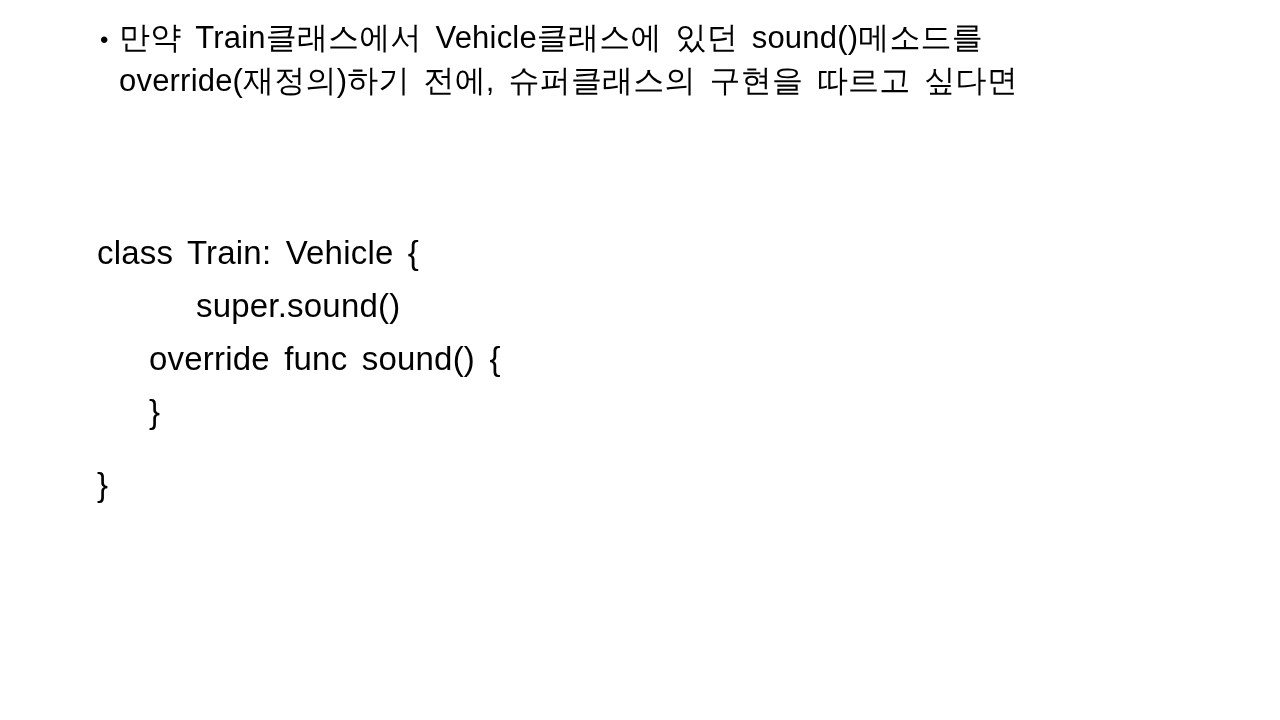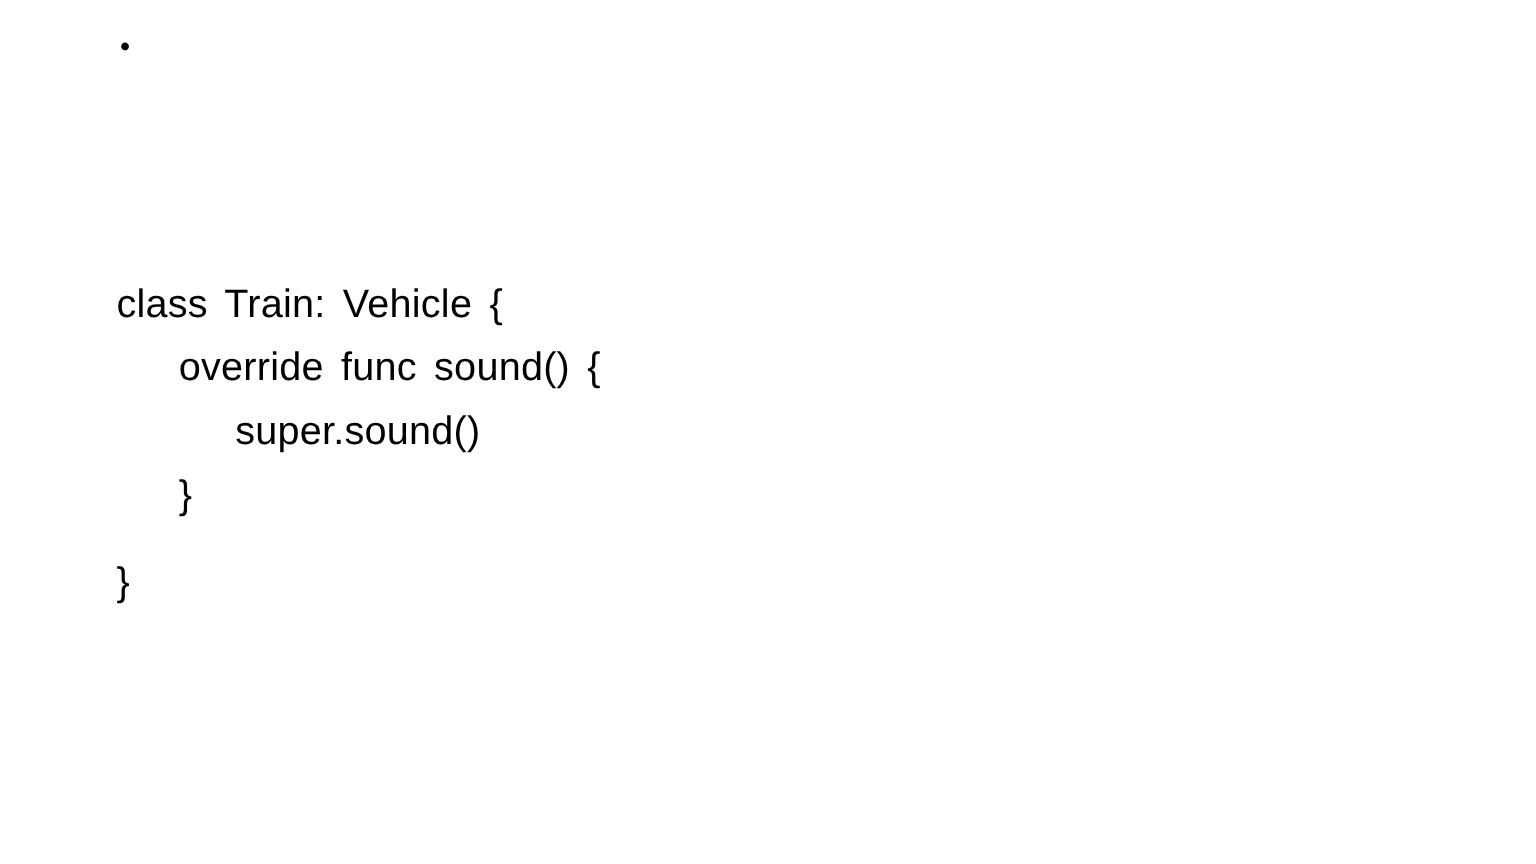--- a/index.html
+++ b/index.html
@@ -58,24 +58,26 @@
   .indent-2 { margin-left: 99px; }
 </style>
 </head>
 <body>
 
 <div class="slide">
 
   <div class="bullet-block">
     <div class="bullet-item">
       <span class="bullet-marker">•</span>
+      <div class="bullet-line">만약 Train클래스에서 Vehicle클래스에 있던 sound()메소드를</div>
+      <div class="bullet-line">override(재정의)하기 전에, 슈퍼클래스의 구현을 따르고 싶다면</div>
     </div>
   </div>
 
   <div class="code-block">
     <div class="code-line indent-0">class Train: Vehicle {</div>
+    <div class="code-line indent-2">super.sound()</div>
     <div class="code-line indent-1">override func sound() {</div>
-    <div class="code-line indent-2">super.sound()</div>
     <div class="code-line indent-1">}</div>
     <div class="code-line indent-0">}</div>
   </div>
 
 </div>
 
 </body></html>

